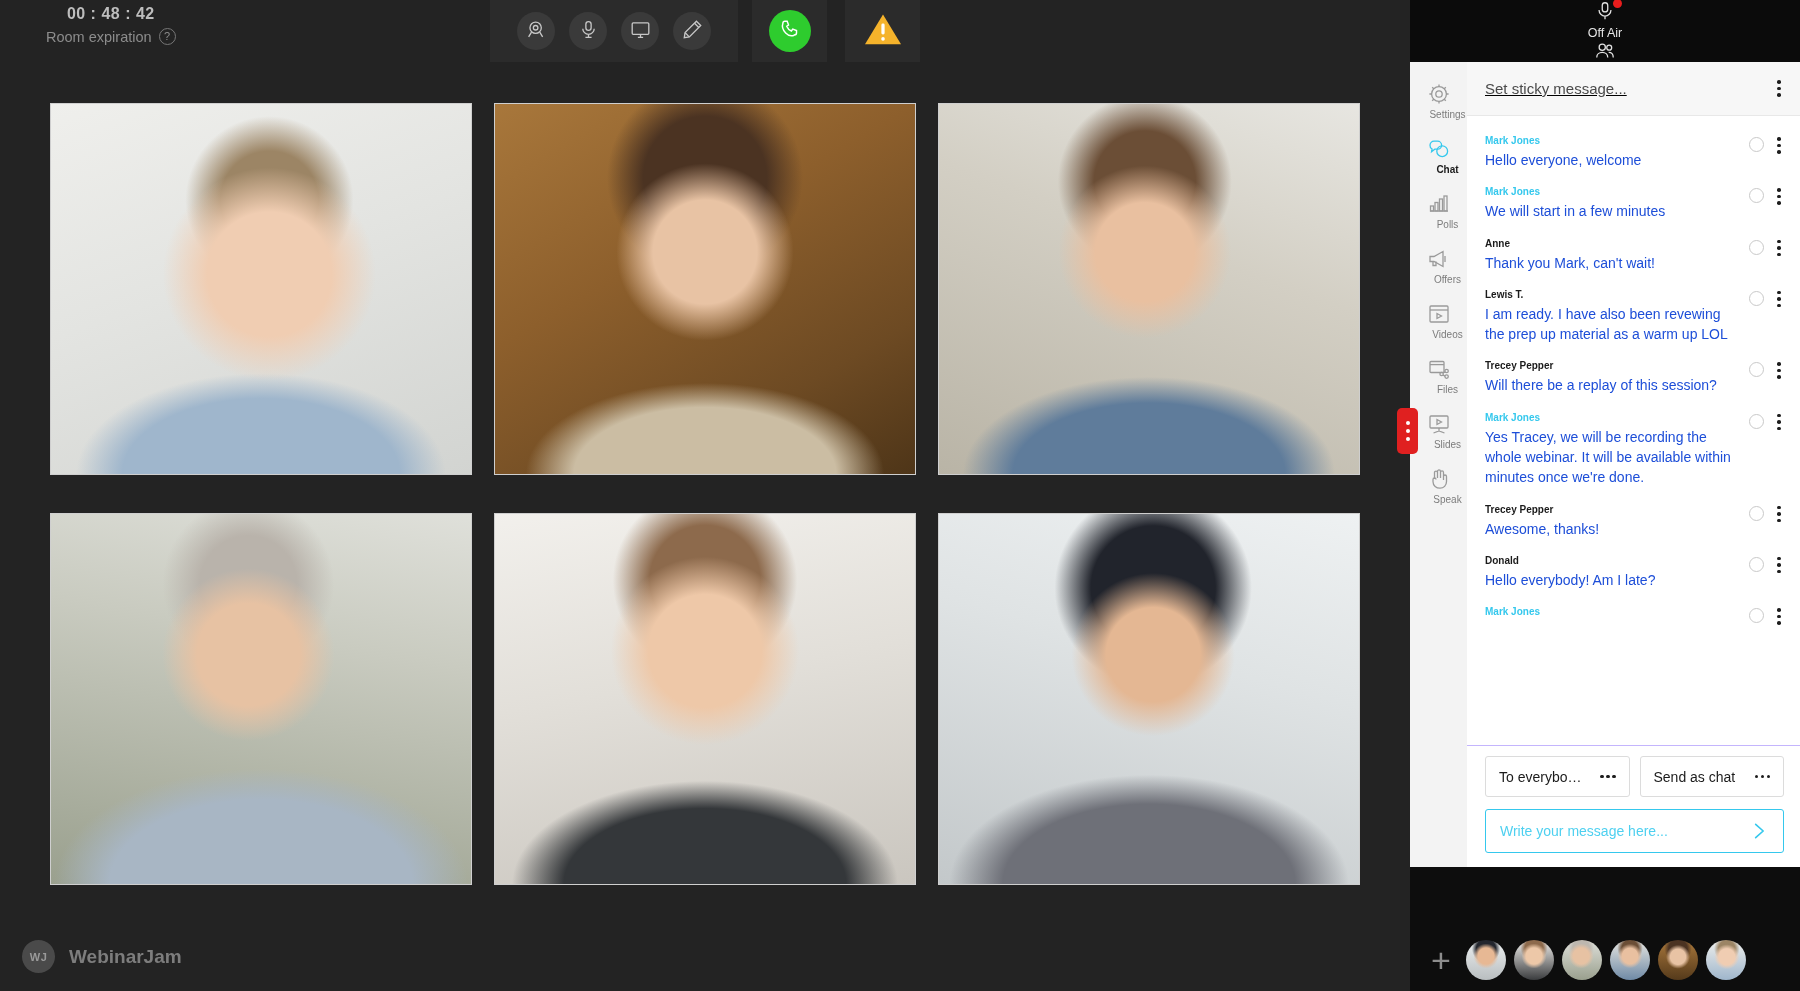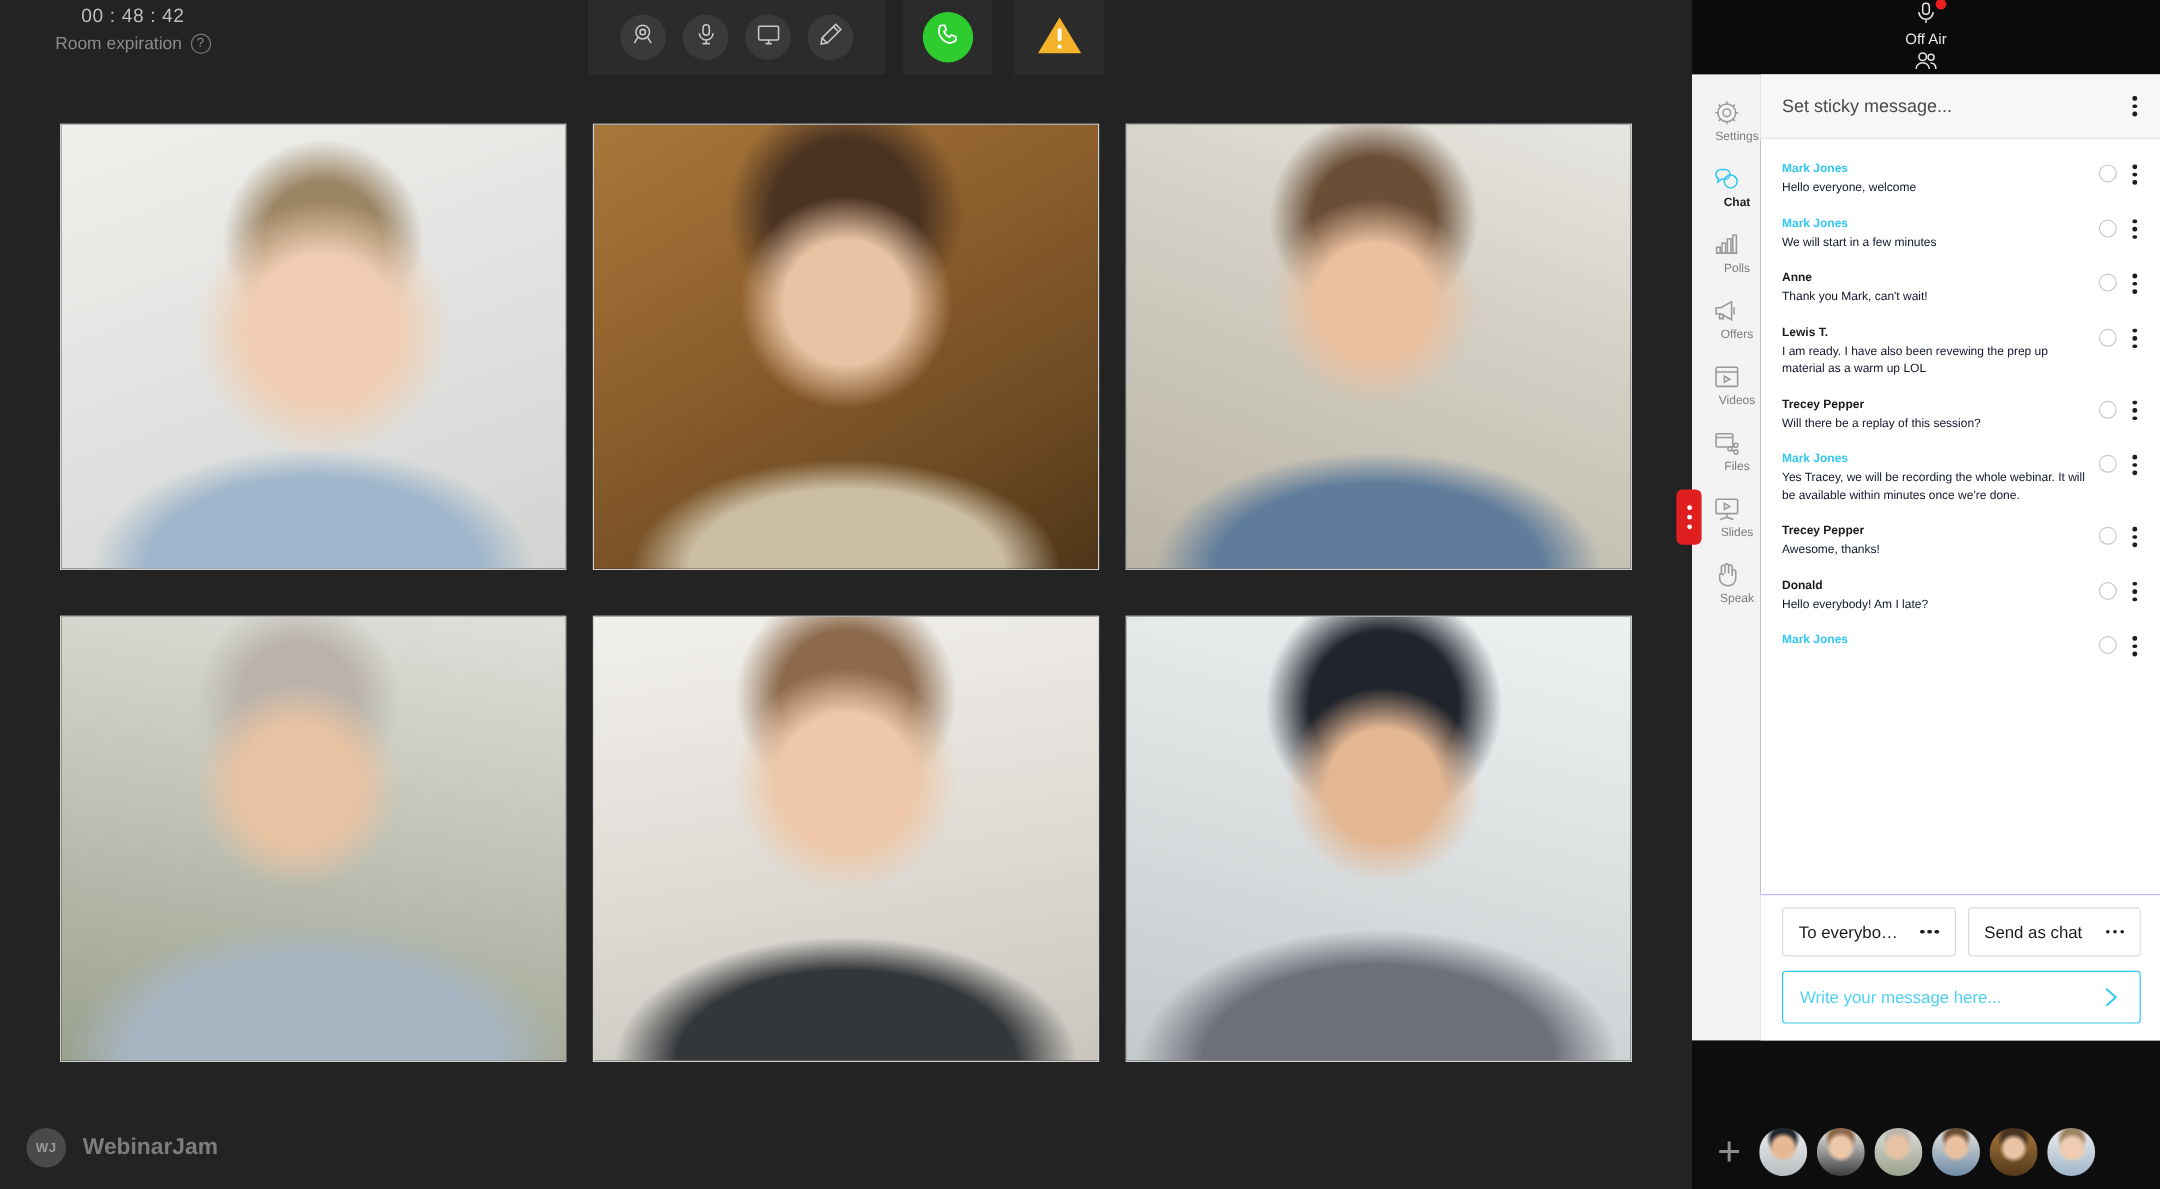--- a/index.html
+++ b/index.html
@@ -11,21 +11,21 @@
   }
   .app { position:relative; width:1800px; height:991px; display:flex; }
 
   
   .stage { position:relative; width:1410px; height:991px; background:#232323; }
 
   .topbar { position:relative; height:62px; width:100%; background:#232323; }
 
   .timer-block { position:absolute; left:46px; top:5px; }
   .timer-value {
-    font-size:16px; font-weight:normal; color:#bdbdbd; letter-spacing:.5px;
+    font-size:16px; font-weight:bold; color:#bdbdbd; letter-spacing:.5px;
     text-align:center;
   }
   .timer-label-row { display:flex; align-items:center; gap:7px; margin-top:5px; }
   .timer-label { font-size:14.5px; color:#8c8c8c; }
   .help-circle {
     width:17px; height:17px; border-radius:50%;
     border:1px solid #777; color:#8c8c8c;
     font-size:11px; line-height:15px; text-align:center;
   }
 
@@ -158,35 +158,35 @@
   .nav-ico svg * { stroke:#9a9a9a; fill:none; stroke-width:1.3; }
   .nav-label { font-size:10px; color:#7c7c7c;margin-left:18px; }
   .nav-item.active .nav-ico svg * { stroke:#35c8ed; }
   .nav-item.active .nav-label { color:#1b1b1b; font-weight:bold; }
 
   
   .chat-col { flex:1; background:#fff; display:flex; flex-direction:column; position:relative; }
 
   .sticky-row {
     height:54px; background:#f7f7f7; border-bottom:1px solid #e8e8e8;
-    display:flex; align-items:center; padding:0 14px 0 18px;
+    display:flex; align-items:center; padding:0 14px 0 18px;text-decoration:underline;
   }
   .sticky-text { flex:1; font-size:15px; color:#4a4a4a; }
 
   .kebab { width:14px; display:flex; flex-direction:column; align-items:center; gap:3px; }
   .kebab i { width:3.5px; height:3.5px; border-radius:50%; background:#1d1d1d; display:block; }
 
   .msg-list { flex:1; overflow:hidden; padding:12px 0 0; }
   .msg {
     padding:7px 14px 9px 18px; display:flex; align-items:flex-start; gap:8px;
   }
   .msg-main { flex:1; min-width:0; }
   .msg-author { font-size:10px; font-weight:bold; color:#1b1b1b; margin-bottom:4px; }
   .msg-author.host { color:#35c8ed; }
-  .msg-text { font-size:10px; color:#0f172a; line-height:1.45; }
+  .msg-text { font-size:14px; color:#1d4ed8; line-height:1.45; }
   .msg-radio {
     width:15px; height:15px; border-radius:50%; border:1px solid #c9c9c9;
     flex:0 0 auto; margin-top:2px;
   }
   .msg-kebab { margin-top:2px; }
 
   
   .composer {
     position:absolute; left:0; right:0; bottom:0;
     background:#fff; padding:10px 16px 14px 18px;

